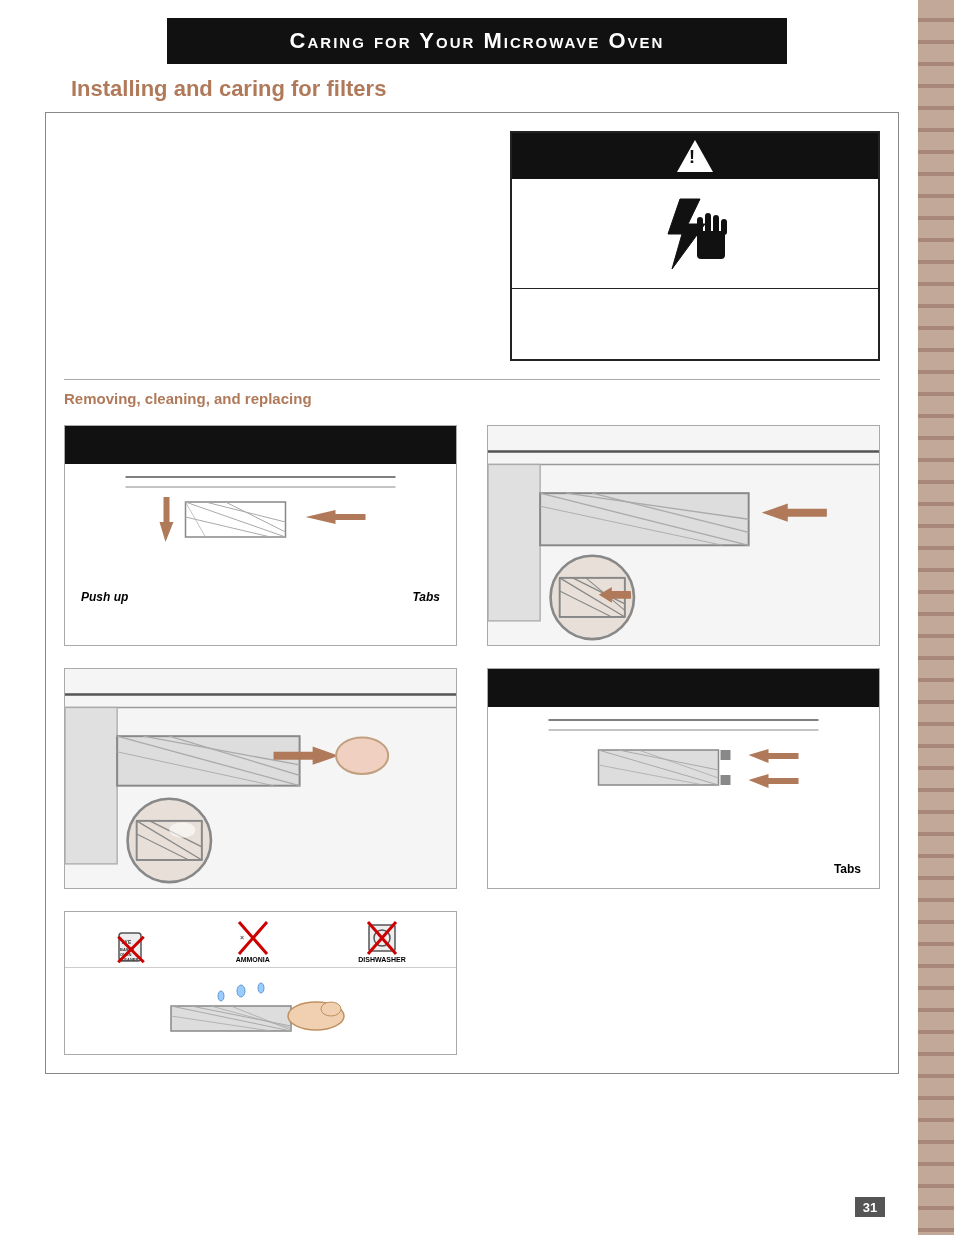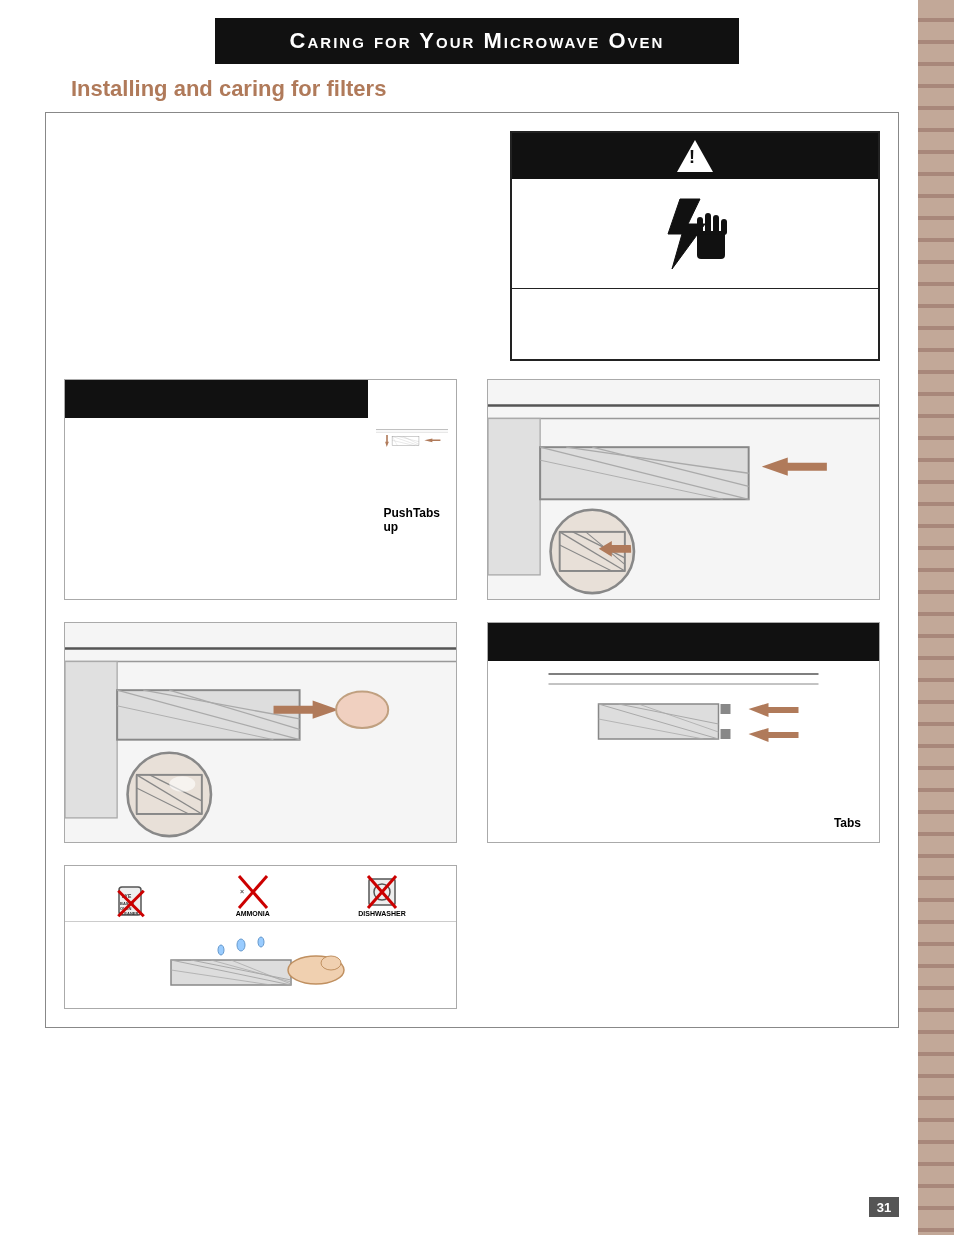--- a/index.html
+++ b/index.html
@@ -20,21 +20,21 @@
     }
     .header-title-box {
       background: #111;
       color: #fff;
       padding: 10px 32px;
       font-size: 22px;
       font-weight: bold;
       letter-spacing: 2px;
       font-variant: small-caps;
       text-align: center;
-      width: 524px;
+      width: 620px;
     }
 
     
     .right-decoration {
       position: absolute;
       right: 0;
       top: 0;
       width: 36px;
       height: 100%;
       background: #c2a898;
@@ -144,21 +144,22 @@
       border: 1.5px solid #aaa;
       background: #fff;
       min-height: 140px;
       position: relative;
       overflow: hidden;
     }
 
     
     .illus1 {
       display: flex;
-      flex-direction: row;
+      flex-direction: column;
+      font-style: italic;
     }
     .illus1-top {
       background: #111;
       height: 38px;
       width: 100%;
     }
     .illus1-body {
       flex: 1;
       position: relative;
       padding: 8px;
@@ -261,21 +262,21 @@
       display: flex;
       align-items: center;
       justify-content: center;
       font-size: 40px;
     }
 
     
     .page-number {
       position: absolute;
       bottom: 18px;
-      right: 55px;
+      right: 69px;
       background: #555;
       color: #fff;
       width: 30px;
       height: 20px;
       display: flex;
       align-items: center;
       justify-content: center;
       font-size: 13px;
       font-weight: bold;
     }
@@ -317,20 +318,21 @@
             <rect x="29" y="10" width="6" height="16" rx="3" fill="#111"></rect>
 
             <rect x="-3" y="22" width="10" height="6" rx="3" fill="#111" transform="rotate(-20,-3,22)"></rect>
           </g>
         </svg>
       </div>
       <div class="warning-text-area"></div>
     </div>
   </div>
 
+  <div class="sub-section-title">Removing, cleaning, and replacing</div>
 
   <div class="illustrations-grid">
 
     <div class="illus-box illus1">
       <div class="illus1-top"></div>
       <div class="illus1-body">
         <svg width="100%" height="110" viewBox="0 0 270 110">
 
           <line x1="0" y1="5" x2="270" y2="5" stroke="#555" stroke-width="1.5"></line>
           <line x1="0" y1="15" x2="270" y2="15" stroke="#888" stroke-width="1"></line>

